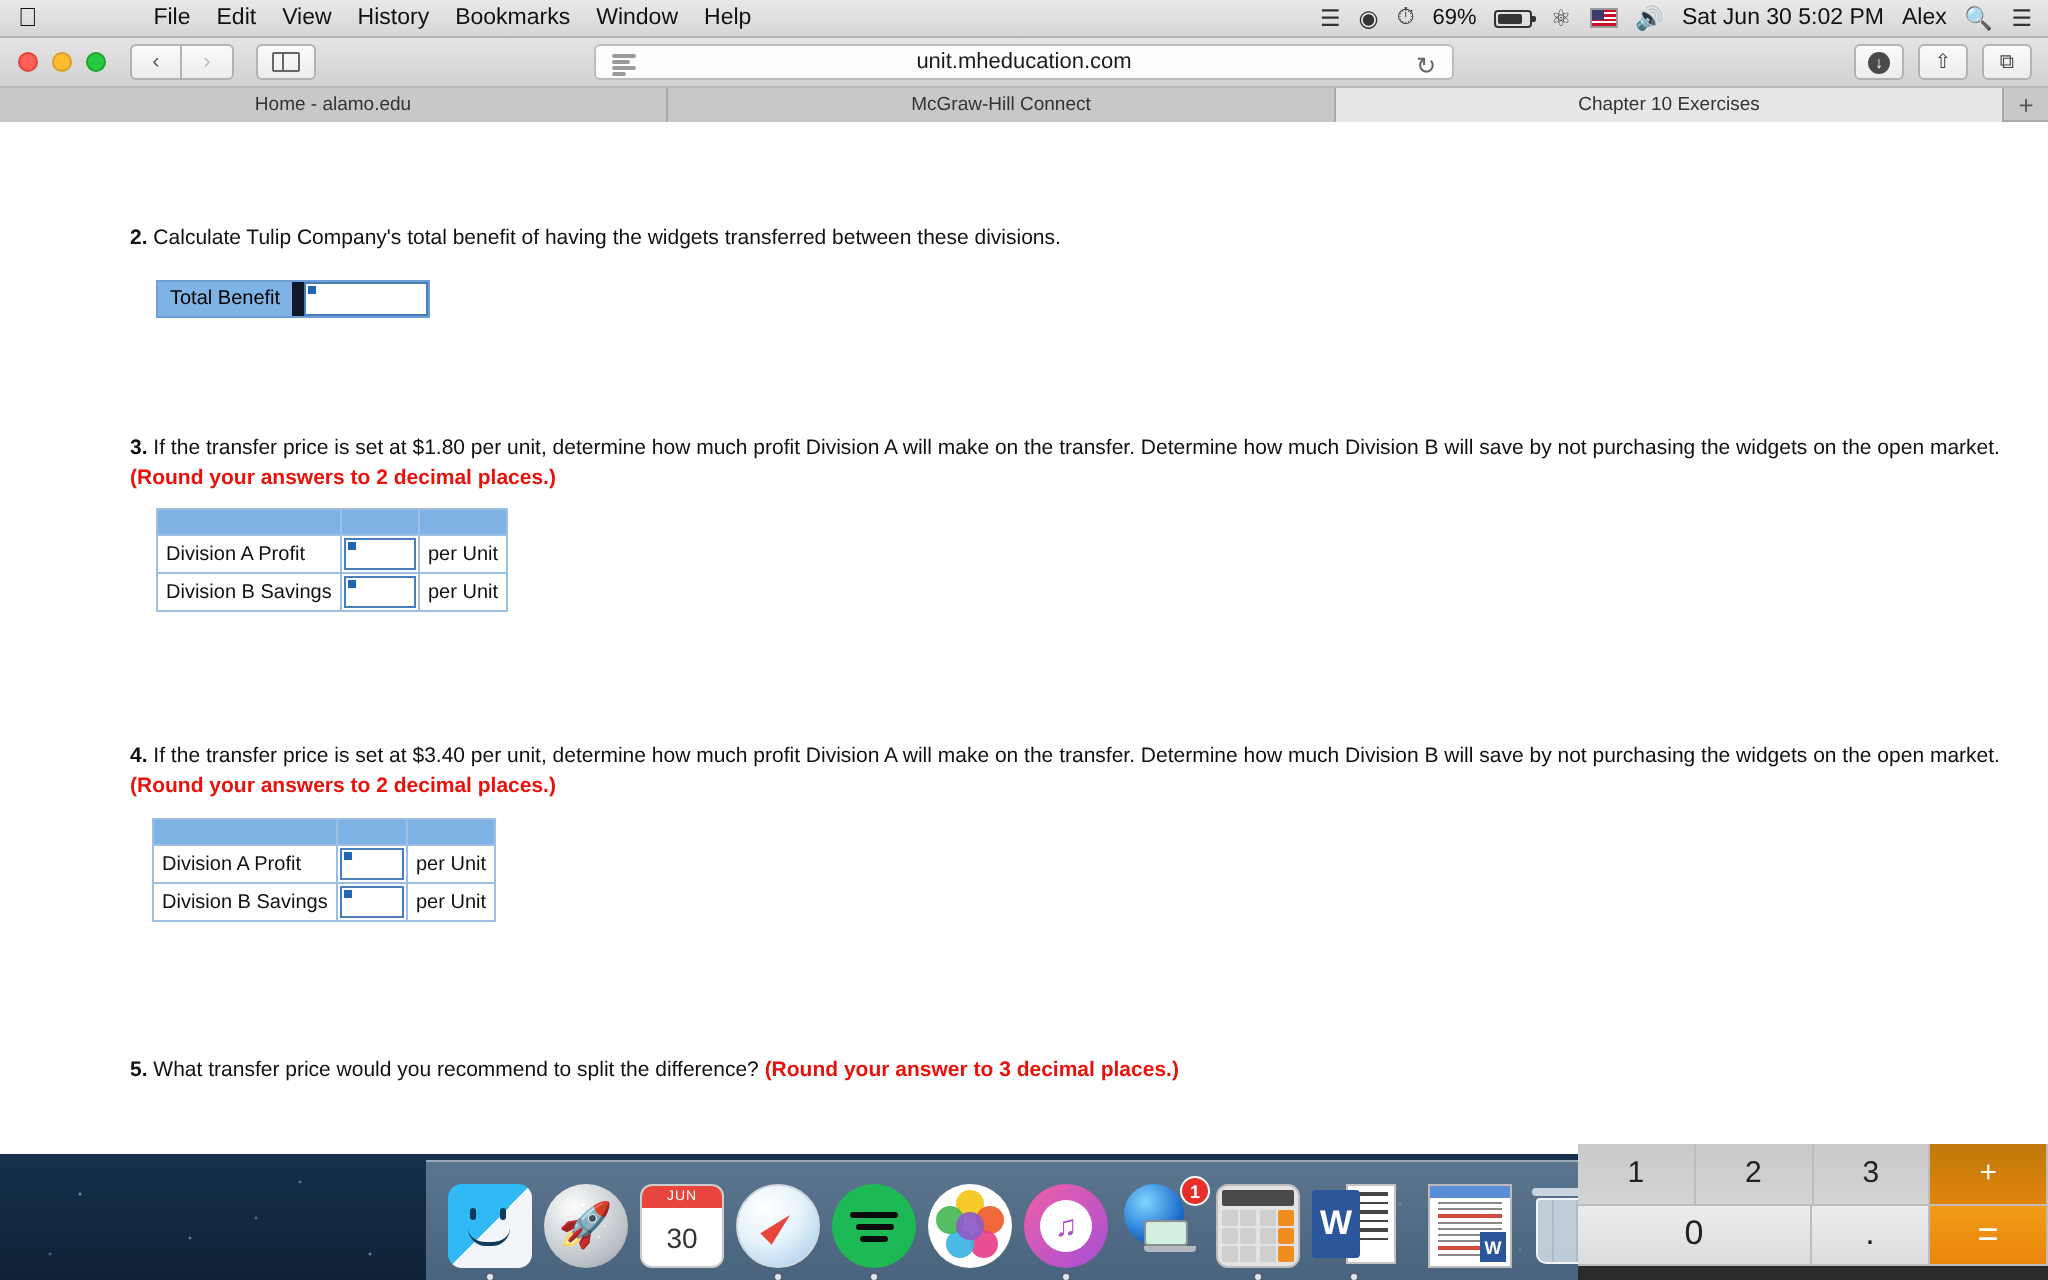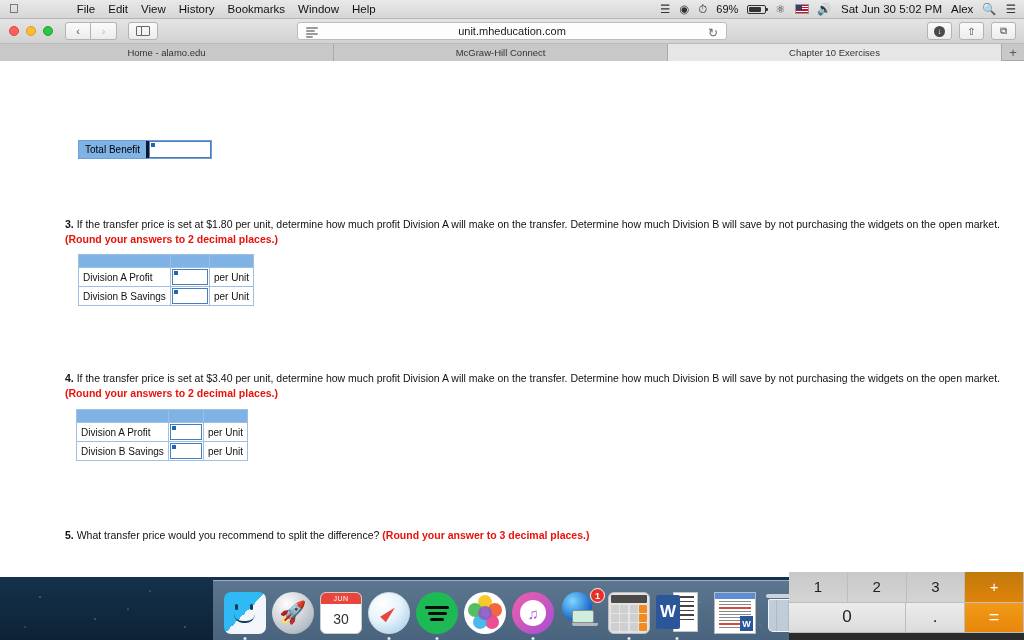--- a/index.html
+++ b/index.html
@@ -117,21 +117,21 @@
   }
   .q { position: absolute; font-size: 10.5px; color: #111; line-height: 1.45; }
   .q .num { font-weight: bold; }
   .red { color: #e8120b; font-weight: bold; }
 
   
   .widget { position: absolute; display: flex; border: 1px solid #6f9fd8; }
   .widget .lbl {
     background: #7fb2e5; color: #000; font-size: 10px;
     padding: 2px 6px; display: flex; align-items: center;
-    border-right: 3px solid #0f172a; white-space: nowrap;
+    border-right: 6px solid #0f172a; white-space: nowrap;
   }
   .cellinput {
     background: #fff; border: 1px solid #4a7ebb; position: relative;
     display: block;
   }
   .cellinput::before {
     content: ""; position: absolute; left: 1px; top: 1px;
     width: 4px; height: 4px; background: #1f66b5;
   }
 
@@ -348,20 +348,23 @@
 
   <div class="tabbar">
     <div class="tab">Home - alamo.edu</div>
     <div class="tab">McGraw-Hill Connect</div>
     <div class="tab active">Chapter 10 Exercises</div>
     <div class="tab-add">+</div>
   </div>
 
   <div class="page">
 
+    <div class="q" style="left:65px; top:51px; width:900px;">
+      <span class="num">2.</span><span> Calculate Tulip Company's total benefit of having the widgets transferred between these divisions.</span>
+    </div>
     <div class="widget" style="left:78px; top:79px;">
       <span class="lbl">Total Benefit</span>
       <span class="cellinput" style="width:62px;height:17px;"></span>
     </div>
 
     <div class="q" style="left:65px; top:156px; width:952px;">
       <span class="num">3.</span><span> If the transfer price is set at $1.80 per unit, determine how much profit Division A will make on the transfer. Determine how much Division B will save by not purchasing the widgets on the open market. </span><span class="red">(Round your answers to 2 decimal places.)</span>
     </div>
     <table class="gridtable" style="left:78px; top:193px; width:176px;">
       <tbody>

